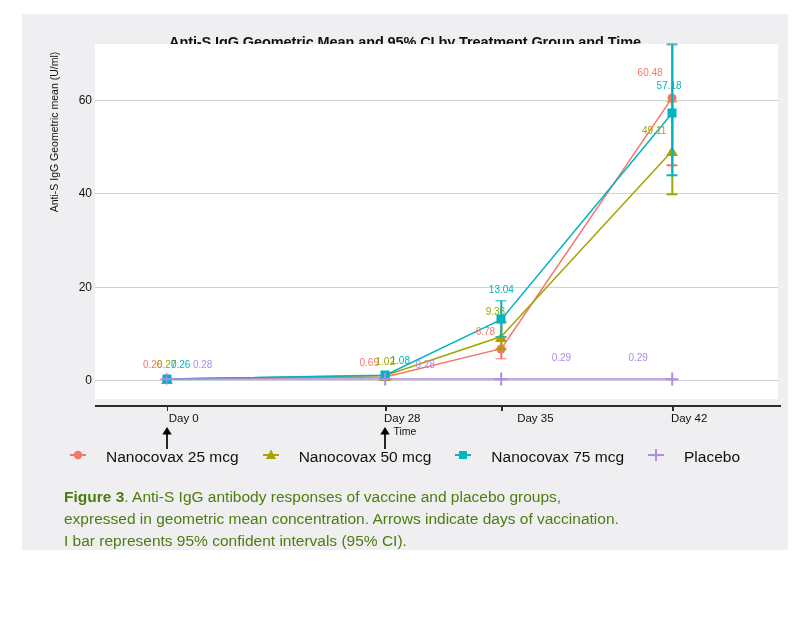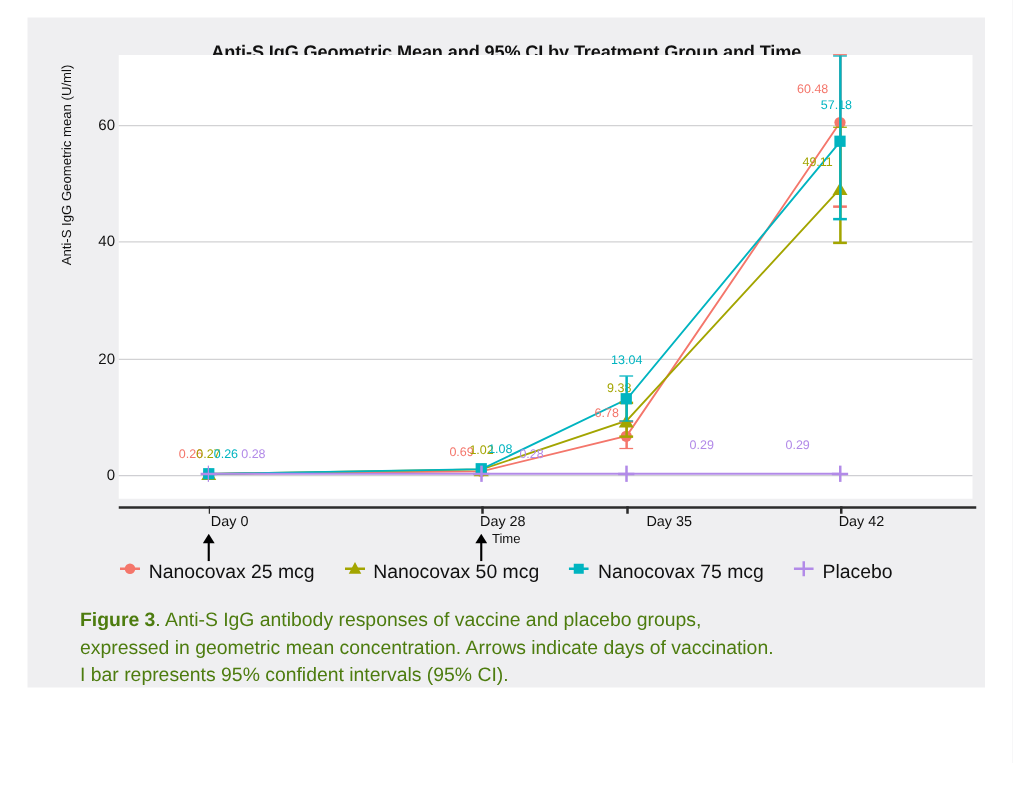--- a/index.html
+++ b/index.html
@@ -76,21 +76,21 @@
   
   .vacc-arrow{
     position:absolute; top:413px;
     transform:translateX(-50%);
   }
   
   #legend{
     position:absolute; left:0; top:434px; width:766px;
     display:flex; justify-content:center; align-items:center; gap:24px;
   }
-  .legend-item{ display:flex; align-items:center; gap:7px; }
+  .legend-item{ display:flex; align-items:center; gap:20px; }
   .legend-label{ font-size:15.5px; color:#111; }
 
   
   .pt{ position:absolute; transform:translate(-50%,-50%); }
   .pt.circle{ width:9px; height:9px; border-radius:50%; }
   .pt.square{ width:9px; height:9px; }
   .pt.tri{ width:0; height:0; border-left:6px solid transparent; border-right:6px solid transparent; }
   .pt.plus-h{ height:1.6px; width:13px; }
   .pt.plus-v{ width:1.6px; height:13px; }
 

